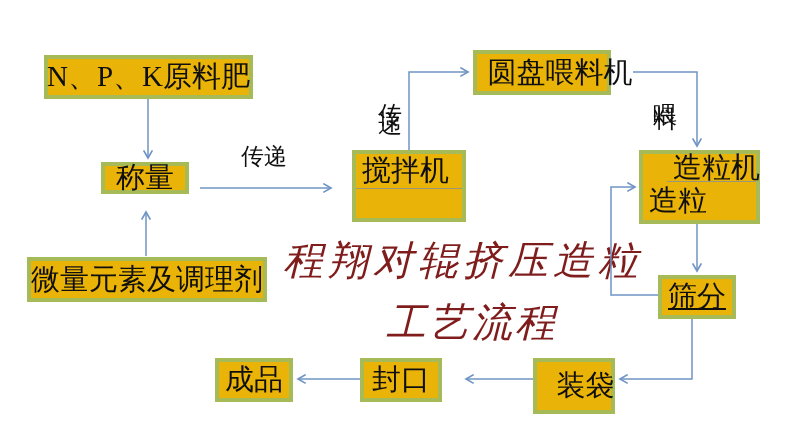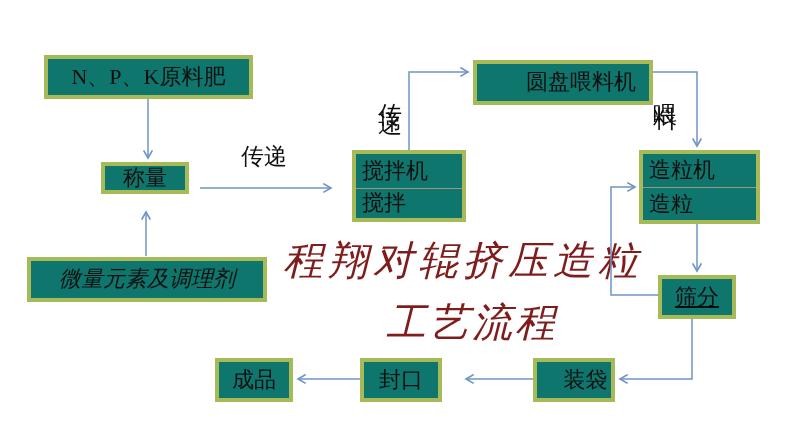--- a/index.html
+++ b/index.html
@@ -15,25 +15,25 @@
   .connectors {
     position: absolute;
     left: 0; top: 0;
     width: 800px; height: 447px;
     z-index: 2;
   }
   .box {
     position: absolute;
     box-sizing: border-box;
     border: 4px solid #a6bb57;
-    background: #0f766e;
+    background: #eab308;
     display: flex;
     align-items: center;
     justify-content: center;
-    font-size: 22px;
+    font-size: 29px;
     line-height: 1.1;
     z-index: 3;
     white-space: nowrap;
   }
   .box.split {
     flex-direction: column;
     align-items: stretch;
     justify-content: flex-start;
     padding: 0;
   }
@@ -94,39 +94,38 @@
       <path d="M658,295 L611,295 L611,187 L635,187" marker-end="url(#arw)"></path>
     </g>
   </svg>
 
   <div class="box" style="left:44px; top:55px; width:209px; height:44px;">N、P、K原料肥</div>
 
   <div class="box" style="left:101px; top:162px; width:88px; height:32px;">称量</div>
 
   <div class="box split" style="left:352px; top:150px; width:114px; height:72px;">
     <div class="row row-top" style="height:35px;">搅拌机</div>
-    <div class="row" style="flex:1;">搅拌</div>
   </div>
 
-  <div class="box" style="left:473px; top:60px; width:180px; height:45px;padding-left:36px;">圆盘喂料机</div>
+  <div class="box" style="left:473px; top:50px; width:138px; height:45px;padding-left:36px;">圆盘喂料机</div>
 
   <div class="box split" style="left:639px; top:150px; width:121px; height:74px;">
-    <div class="row row-top" style="height:34px;">造粒机</div>
+    <div class="row row-top" style="height:28px;margin-left:24px;">造粒机</div>
     <div class="row" style="flex:1;">造粒</div>
   </div>
 
   <div class="box" style="left:658px; top:275px; width:78px; height:44px;text-decoration:underline;">筛分</div>
 
-  <div class="box" style="left:533px; top:358px; width:82px; height:44px;padding-left:23px;">装袋</div>
+  <div class="box" style="left:533px; top:358px; width:82px; height:56px;padding-left:23px;">装袋</div>
 
   <div class="box" style="left:360px; top:358px; width:82px; height:44px;">封口</div>
 
   <div class="box" style="left:215px; top:358px; width:78px; height:44px;">成品</div>
 
-  <div class="box" style="left:27px; top:257px; width:240px; height:45px;font-style:italic;">微量元素及调理剂</div>
+  <div class="box" style="left:27px; top:257px; width:240px; height:45px;">微量元素及调理剂</div>
 
   <div class="edge-label" style="left:241px; top:141px;">传递</div>
 
   <div class="edge-label vlabel" style="left:374px; top:84px; letter-spacing:7px;">传递</div>
 
   <div class="edge-label vlabel" style="left:649px; top:84px; letter-spacing:3px;">喂料</div>
 
 </div>
 
 </body></html>

